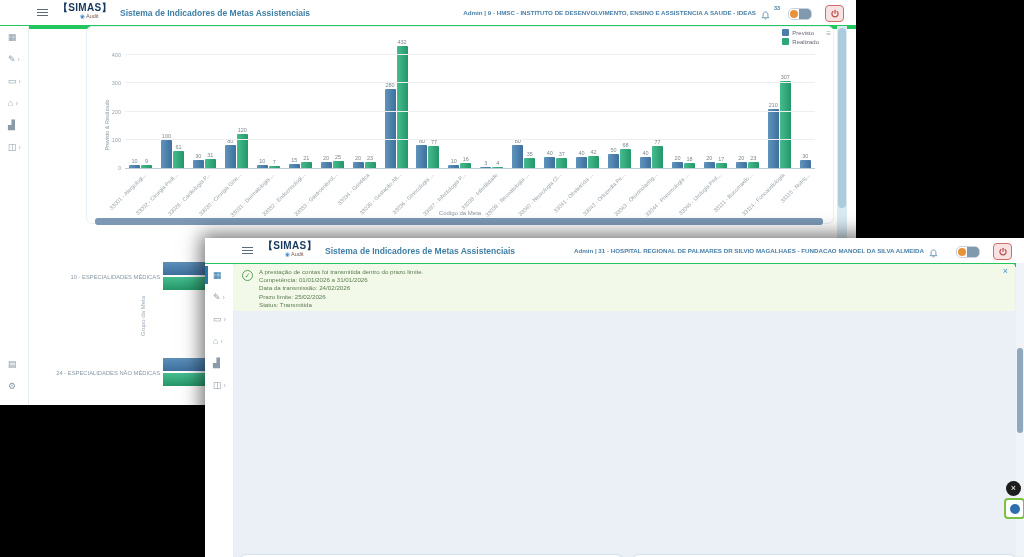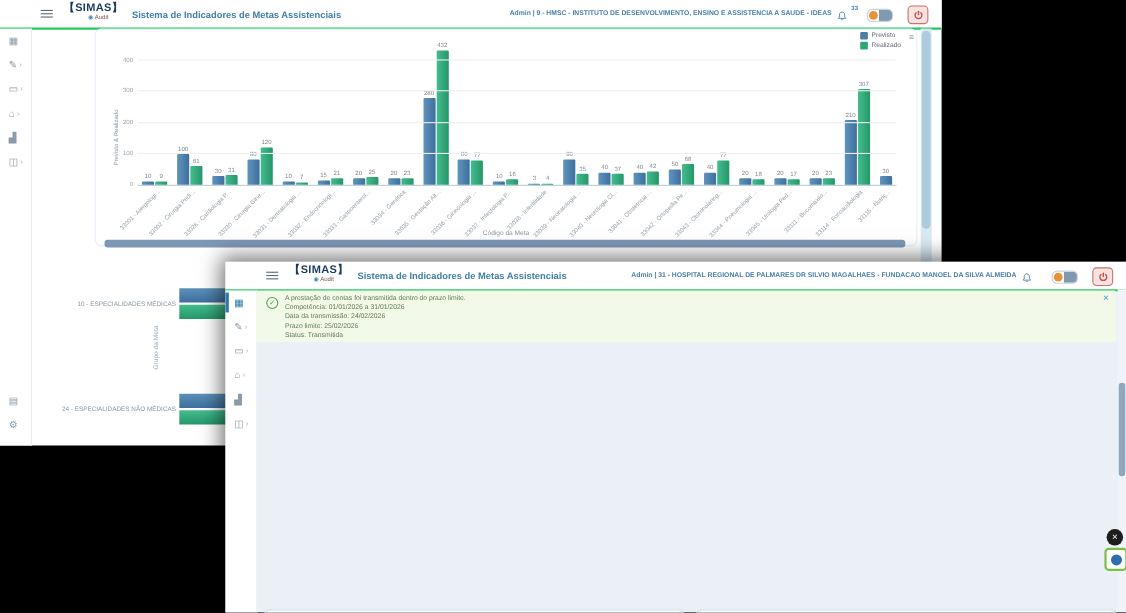--- a/index.html
+++ b/index.html
@@ -3,21 +3,21 @@
 <meta charset="utf-8">
 <style>
   html,body{margin:0;padding:0;background:#000;}
   .stage{position:relative;width:1024px;height:557px;background:#000;overflow:hidden;
          font-family:"Liberation Sans",sans-serif;-webkit-font-smoothing:antialiased;}
   .win{position:absolute;background:#fff;}
   .win.back{left:0;top:0;width:856px;height:405px;}
   .win.front{left:205px;top:238px;width:819px;height:319px;background:#eaf0f6;
              box-shadow:-4px -4px 18px rgba(0,0,0,.55);}
   
-  .hdr{position:absolute;left:0;top:0;right:0;height:25px;background:#fff;border-bottom:2px solid #22c55e;}
+  .hdr{position:absolute;left:0;top:0;right:0;height:25px;background:#fff;border-bottom:4px solid #22c55e;}
   .hamburger{position:absolute;left:37px;top:9px;width:11px;height:8px;cursor:pointer;}
   .hamburger i{display:block;height:1.4px;background:#5a6a78;margin-bottom:1.6px;}
   .logo{position:absolute;left:58px;top:3px;line-height:1;}
   .logo-main{font-size:10px;font-weight:bold;color:#17395e;letter-spacing:.3px;}
   .logo-main .lb{color:#17395e;font-weight:bold;}
   .logo-sub{font-size:5.5px;color:#7a564e;margin-left:22px;margin-top:1px;}
   .logo-sub .at{color:#3b86c4;font-size:5.5px;}
   .app-title{position:absolute;left:120px;top:8px;font-size:8.5px;font-weight:bold;color:#3f7fa6;}
   .hdr-right{position:absolute;right:0;top:0;height:25px;}
   .user{position:absolute;right:100px;top:9px;font-size:6.2px;font-weight:bold;color:#4a80a8;white-space:nowrap;}

